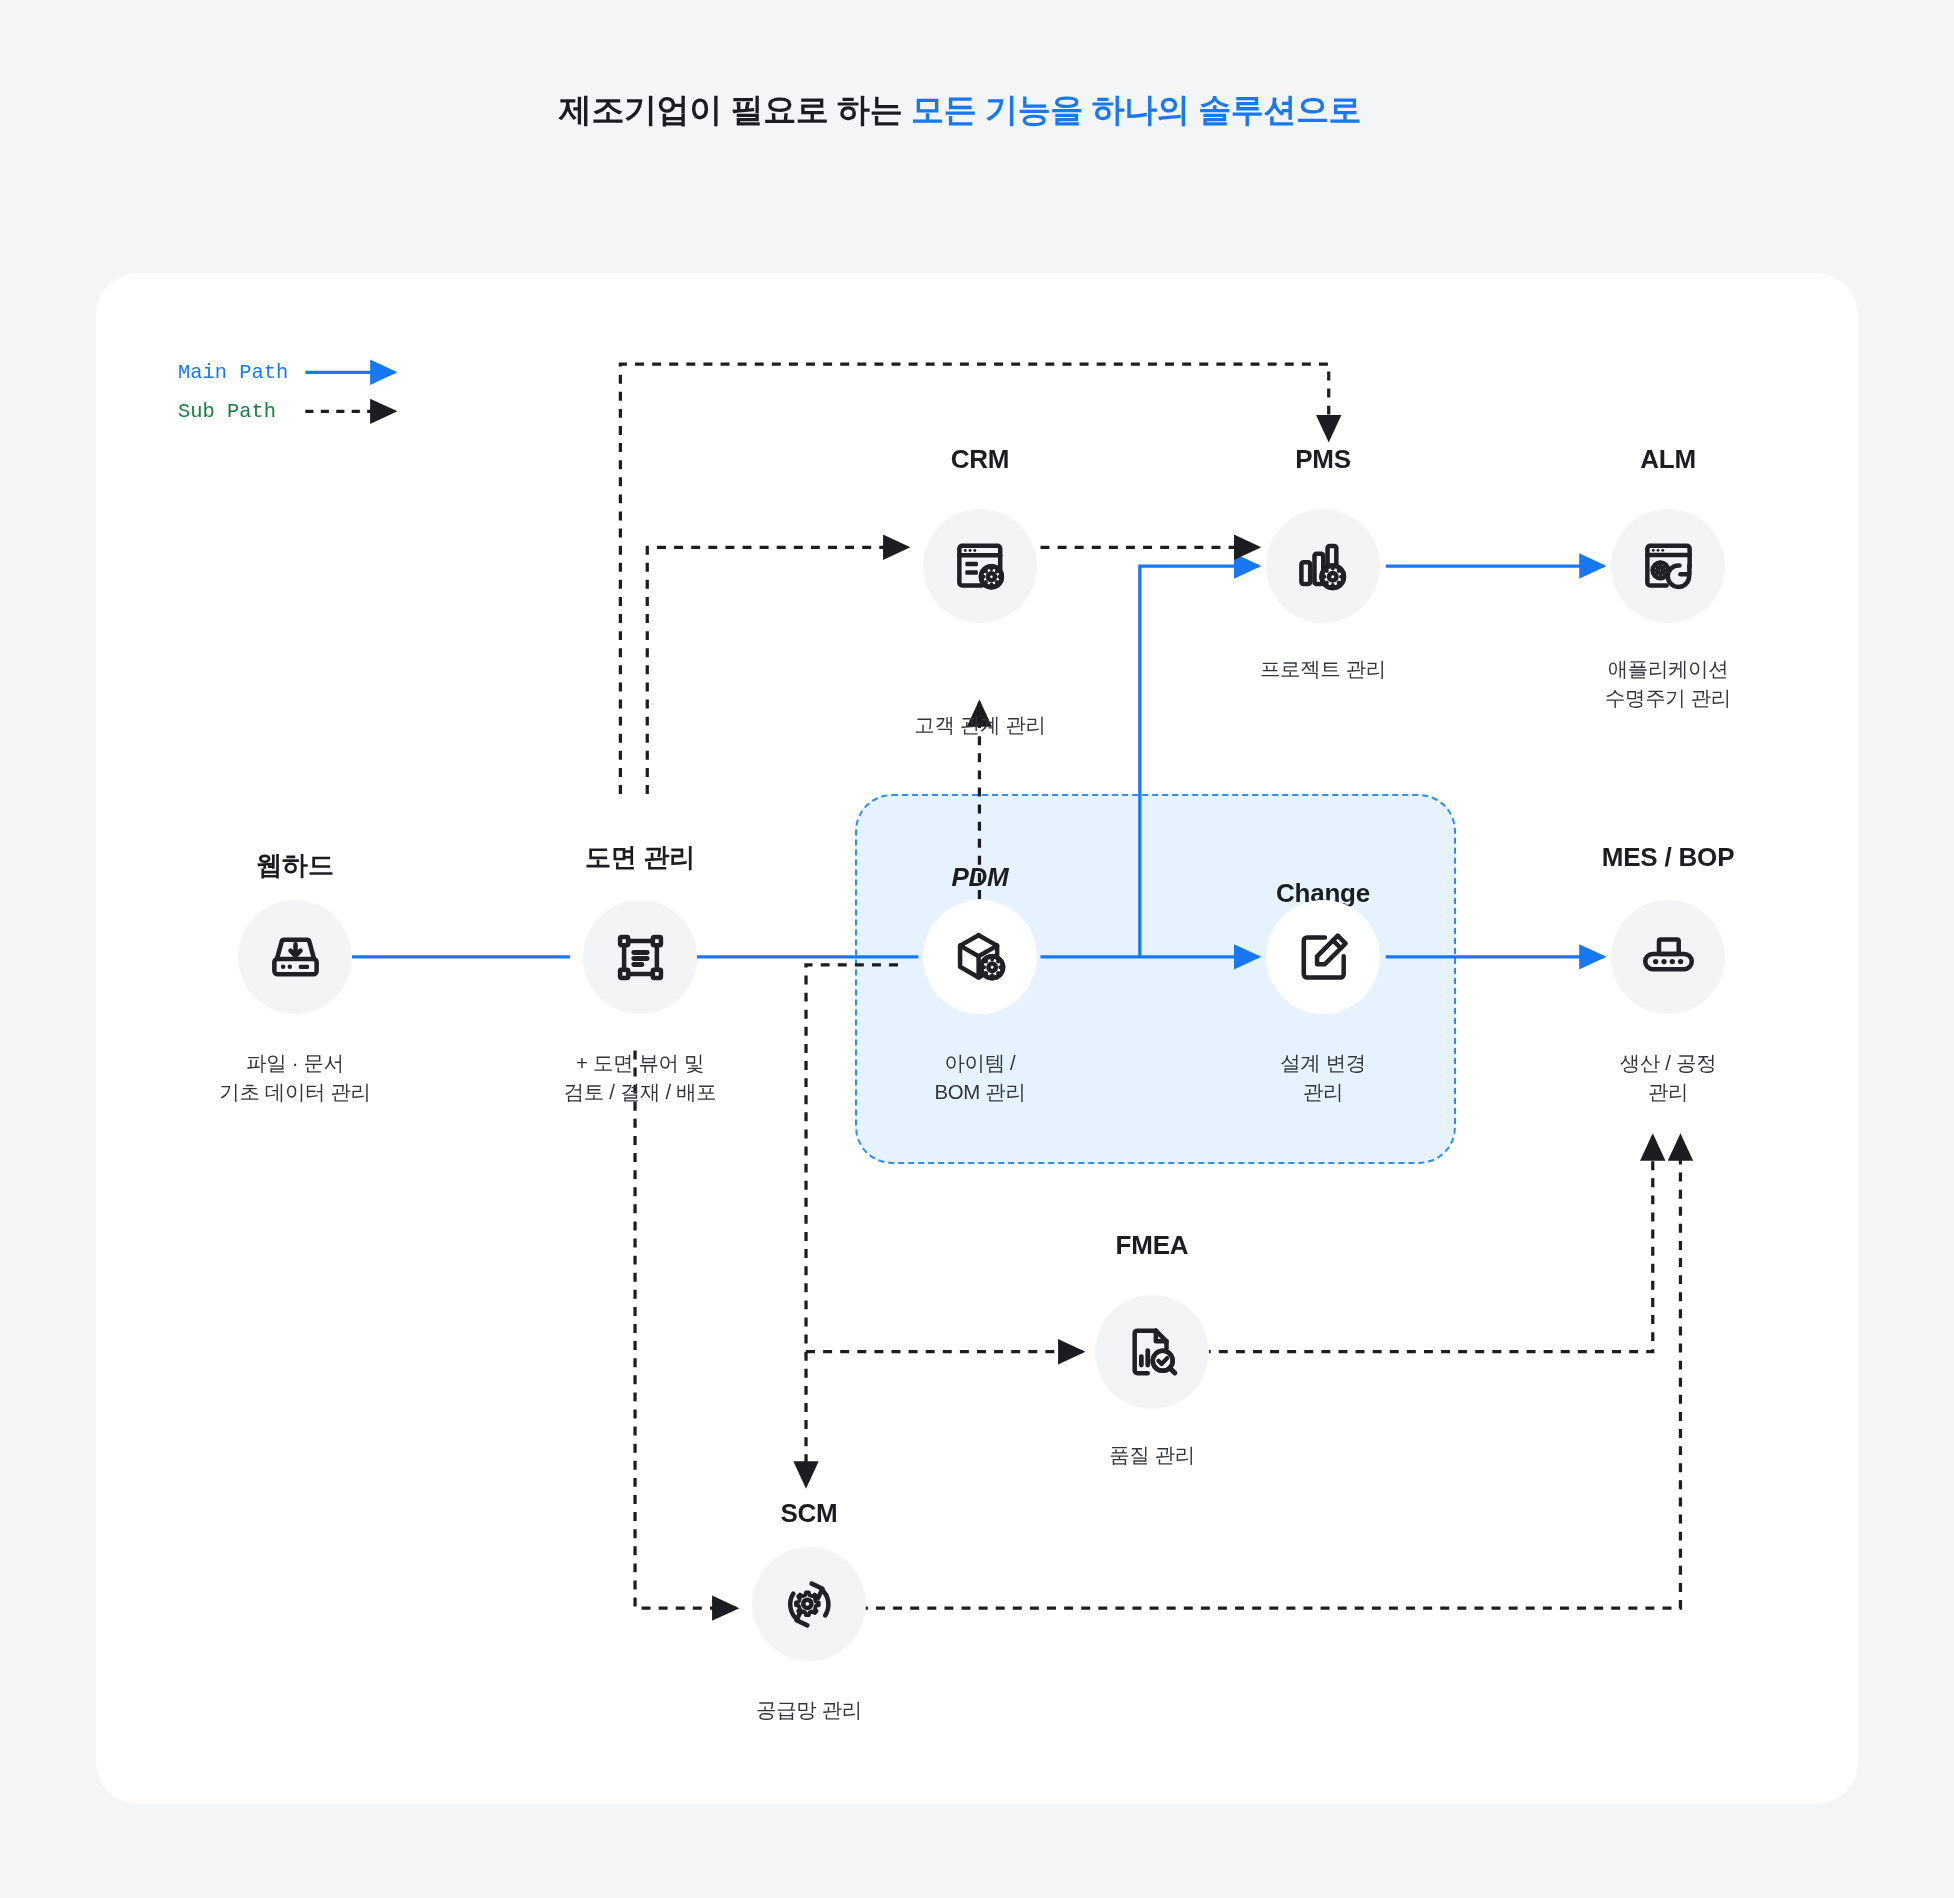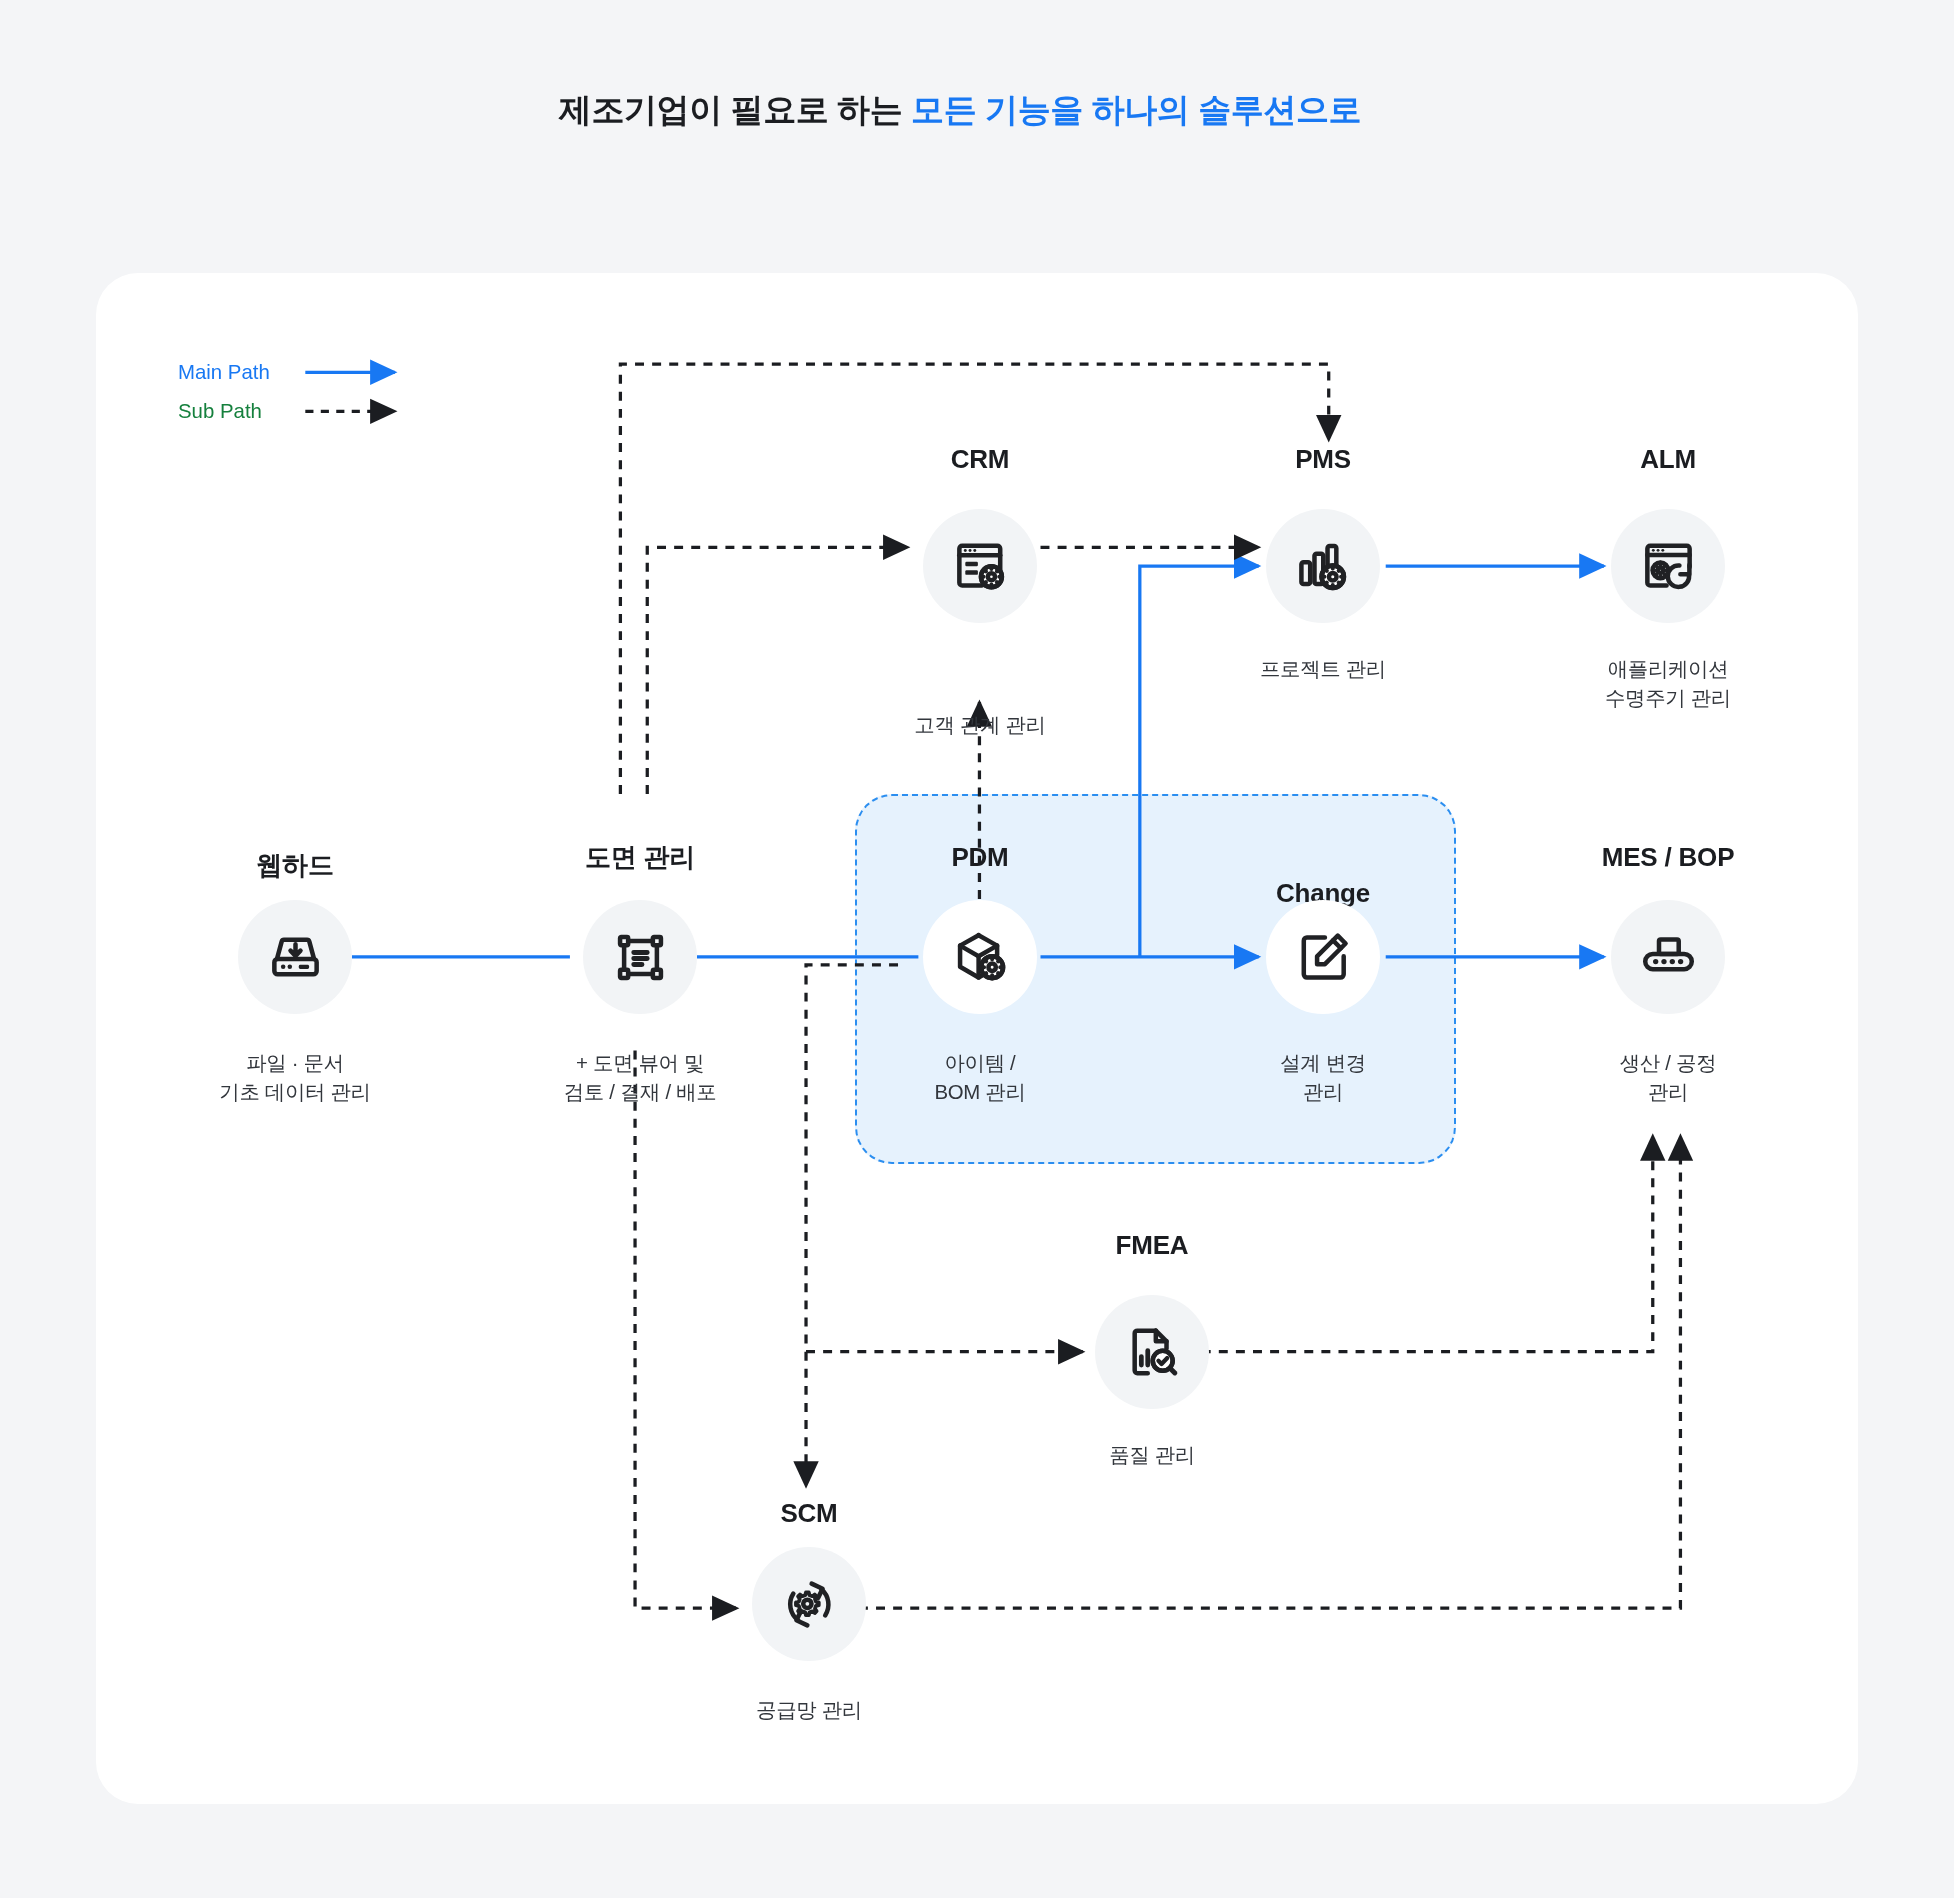--- a/index.html
+++ b/index.html
@@ -19,21 +19,21 @@
   .heading .hl{color:#1878f3;}
   .heading .ln2{display:block;}
 
   .canvas{
     position:absolute;left:96px;top:273px;
     width:1762px;height:1531px;
     background:#ffffff;border-radius:42px;
   }
 
   svg.wires{position:absolute;left:0;top:0;width:1954px;height:1899px;overflow:visible;pointer-events:none;}
-  .lg-label{position:absolute;font-size:20.4px;white-space:nowrap;}
+  .lg-label{position:absolute;font-size:20.4px;white-space:nowrap;font-family:Liberation Mono, monospace;}
   .lg-main{color:#1878f3;left:178px;top:361px;}
   .lg-sub{color:#15803d;left:178px;top:400px;}
 
   
   .node{position:absolute;width:342px;margin-left:-171px;text-align:center;}
   .node .title{
     font-size:26px;font-weight:bold;color:#1b1d21;
     letter-spacing:-0.2px;line-height:1;
     position:absolute;left:0;width:342px;
   }
@@ -244,21 +244,21 @@
       <path d="M20.8 11.4 V15.3 H17.0" stroke-width="1.9"></path>
     </svg>
   </div>
   <div class="desc" style="top:655px;">
     <div>애플리케이션</div>
     <div>수명주기 관리</div>
   </div>
 </div>
 
 <div class="node" style="left:980px;top:0;">
-  <div class="title" style="top:844px;">PDM</div>
+  <div class="title" style="top:864px;font-style:italic;">PDM</div>
   <div class="circle onblue" style="top:900px;">
     <svg width="57" height="57" viewBox="0 0 24 24" fill="none" stroke="#202124" stroke-width="1.9" stroke-linecap="round" stroke-linejoin="round">
       <path d="M11.2 2.6 L19.0 7.0 V11.0"></path>
       <path d="M11.2 2.6 L3.4 7.0 V15.9 L11.2 20.4 L15.2 18.1"></path>
       <path d="M3.4 7.0 L11.2 11.5 L19.0 7.0"></path>
       <path d="M11.2 11.5 V20.4"></path>
       <circle cx="16.9" cy="16.1" r="4.6" fill="#fff"></circle>
       <circle cx="16.9" cy="16.1" r="4.6"></circle>
       <circle cx="16.9" cy="16.1" r="1.55"></circle>
       <path d="M16.9 11.5 V12.7 M16.9 19.5 V20.7 M12.3 16.1 H13.5 M20.3 16.1 H21.5 M13.6 12.8 L14.4 13.6 M19.4 18.6 L20.2 19.4 M20.2 12.8 L19.4 13.6 M14.4 18.6 L13.6 19.4" stroke-width="1.7"></path>

